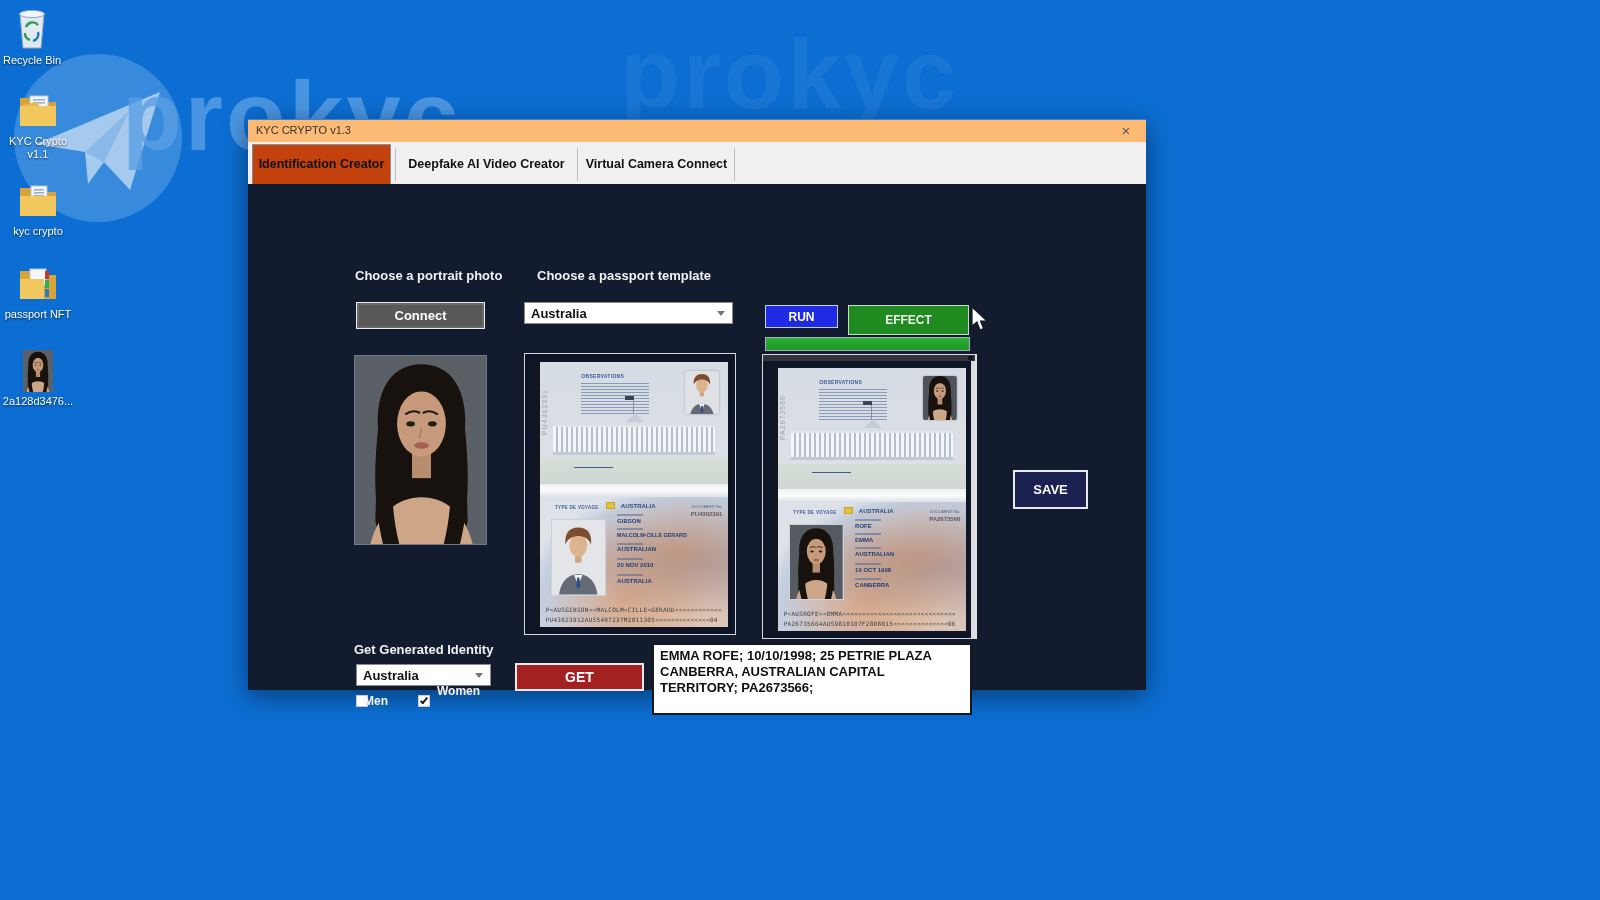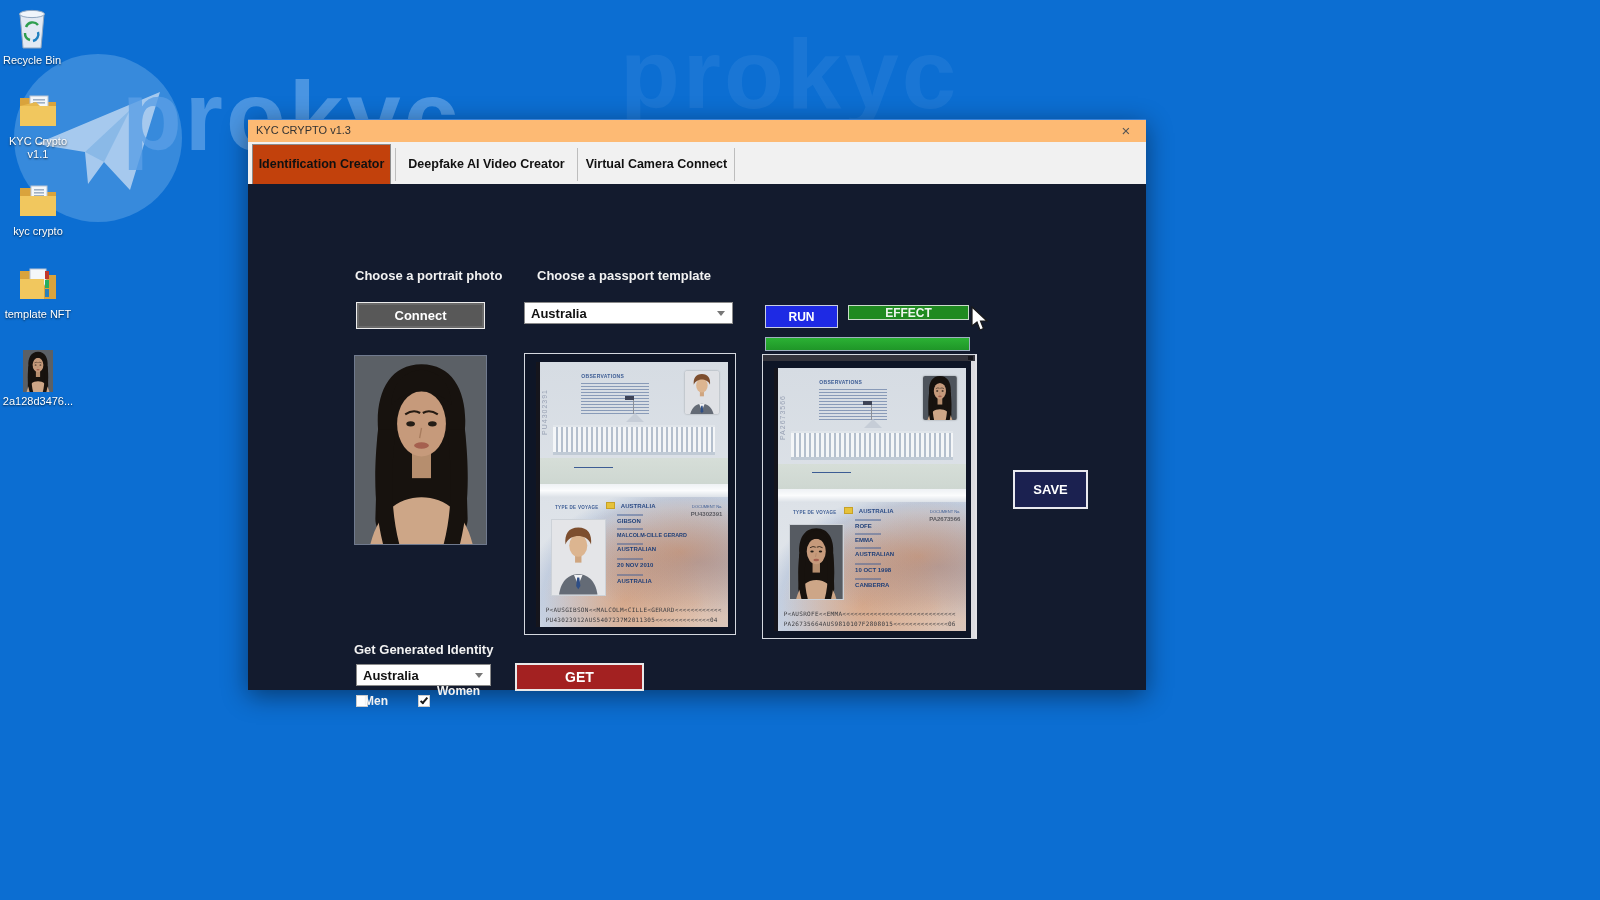--- a/index.html
+++ b/index.html
@@ -31,21 +31,21 @@
   .tab-sep { position:absolute; top:6px; width:1px; height:33px; background:#bdbdbd; }
   .content { position:absolute; left:0; top:64px; right:0; bottom:0; background:#131b2e; }
 
   .flabel { position:absolute; font-size:13px; font-weight:bold; color:#f2f2f2; }
 
   .btn { position:absolute; display:flex; align-items:center; justify-content:center;
          font-weight:bold; color:#fff; cursor:pointer; }
   .btn-browse { left:108px; top:118px; width:129px; height:27px; background:#585858;
                 border:1px solid #ececec; box-shadow:inset 0 0 0 2px #6a6a6a; font-size:13px; }
   .btn-run { left:517px; top:121px; width:73px; height:23px; background:#1e2ae4; border:1px solid #c9cfe0; font-size:12px; }
-  .btn-effect { left:600px; top:121px; width:121px; height:15px; background:#1f8a20; border:1px solid #c9dcc9; font-size:12px; color:#eef6ee; }
+  .btn-effect { left:600px; top:121px; width:121px; height:30px; background:#1f8a20; border:1px solid #c9dcc9; font-size:12px; color:#eef6ee; }
   .btn-save { left:765px; top:286px; width:75px; height:39px; background:#1b2150; border:2px solid #e9e9ef; font-size:13px; }
   .btn-get { left:267px; top:479px; width:129px; height:28px; background:#a32121; border:2px solid #e9e9e9; font-size:14px; }
 
   .dropdown { position:absolute; height:22px; background:#fff; border:1px solid #8a8a8a; cursor:pointer; }
   .dropdown .val { position:absolute; left:6px; top:3px; font-size:13px; font-weight:bold; color:#111; }
   .dd-arrow { position:absolute; right:7px; top:8px; width:0; height:0;
               border-left:4px solid transparent; border-right:4px solid transparent; border-top:5px solid #777; }
   .dd1 { left:276px; top:118px; width:209px; }
   .dd2 { left:108px; top:480px; width:135px; }
 
@@ -193,21 +193,21 @@
 
   <div class="desktop-icon" style="left:0px;top:265px;">
     <svg class="art" width="44" height="40" viewBox="0 0 44 40">
       <path d="M4,6 L16,6 L20,10 L40,10 L40,34 L4,34 Z" fill="#d9a33c"></path>
       <rect x="14" y="4" width="16" height="16" fill="#f4f7fa" stroke="#b9c4d2"></rect>
       <rect x="29" y="6" width="4" height="8" fill="#c0392b"></rect>
       <rect x="29" y="15" width="4" height="8" fill="#27ae60"></rect>
       <rect x="29" y="24" width="4" height="8" fill="#2980b9"></rect>
       <path d="M4,14 L28,14 L28,34 L4,34 Z" fill="#f1c75e"></path>
     </svg>
-    <div class="lbl">template NFT</div>
+    <div class="lbl">passport NFT</div>
   </div>
 
   <div class="desktop-icon" style="left:0px;top:350px;">
     <svg class="art" width="32" height="42" viewBox="0 0 100 140">
       <rect x="0" y="0" width="100" height="140" fill="#5b6066"></rect>
       <use href="#avatar-female"></use>
     </svg>
     <div class="lbl">2a128d3476...</div>
   </div>
 
@@ -363,20 +363,21 @@
 
       <div class="btn btn-get">GET</div>
 
       <div class="checkbox" style="left:108px;top:511px;"></div>
       <div class="cb-label" style="left:116px;top:510px;text-align:right;">Men</div>
       <div class="checkbox" style="left:170px;top:511px;">
         <span class="tick"></span>
       </div>
       <div class="cb-label" style="left:189px;top:500px;">Women</div>
 
+      <div class="output">EMMA ROFE; 10/10/1998; 25 PETRIE PLAZA CANBERRA, AUSTRALIAN CAPITAL TERRITORY; PA2673566;</div>
 
     </div>
   </div>
 
   <div class="cursor">
     <svg width="22" height="26" viewBox="0 0 22 26">
       <path d="M2,1 L2,20 L7,16 L10,24 L13.5,22.5 L10.5,15 L17,15 Z" fill="#fff" stroke="#1a1a1a" stroke-width="1.2"></path>
     </svg>
   </div>
 

